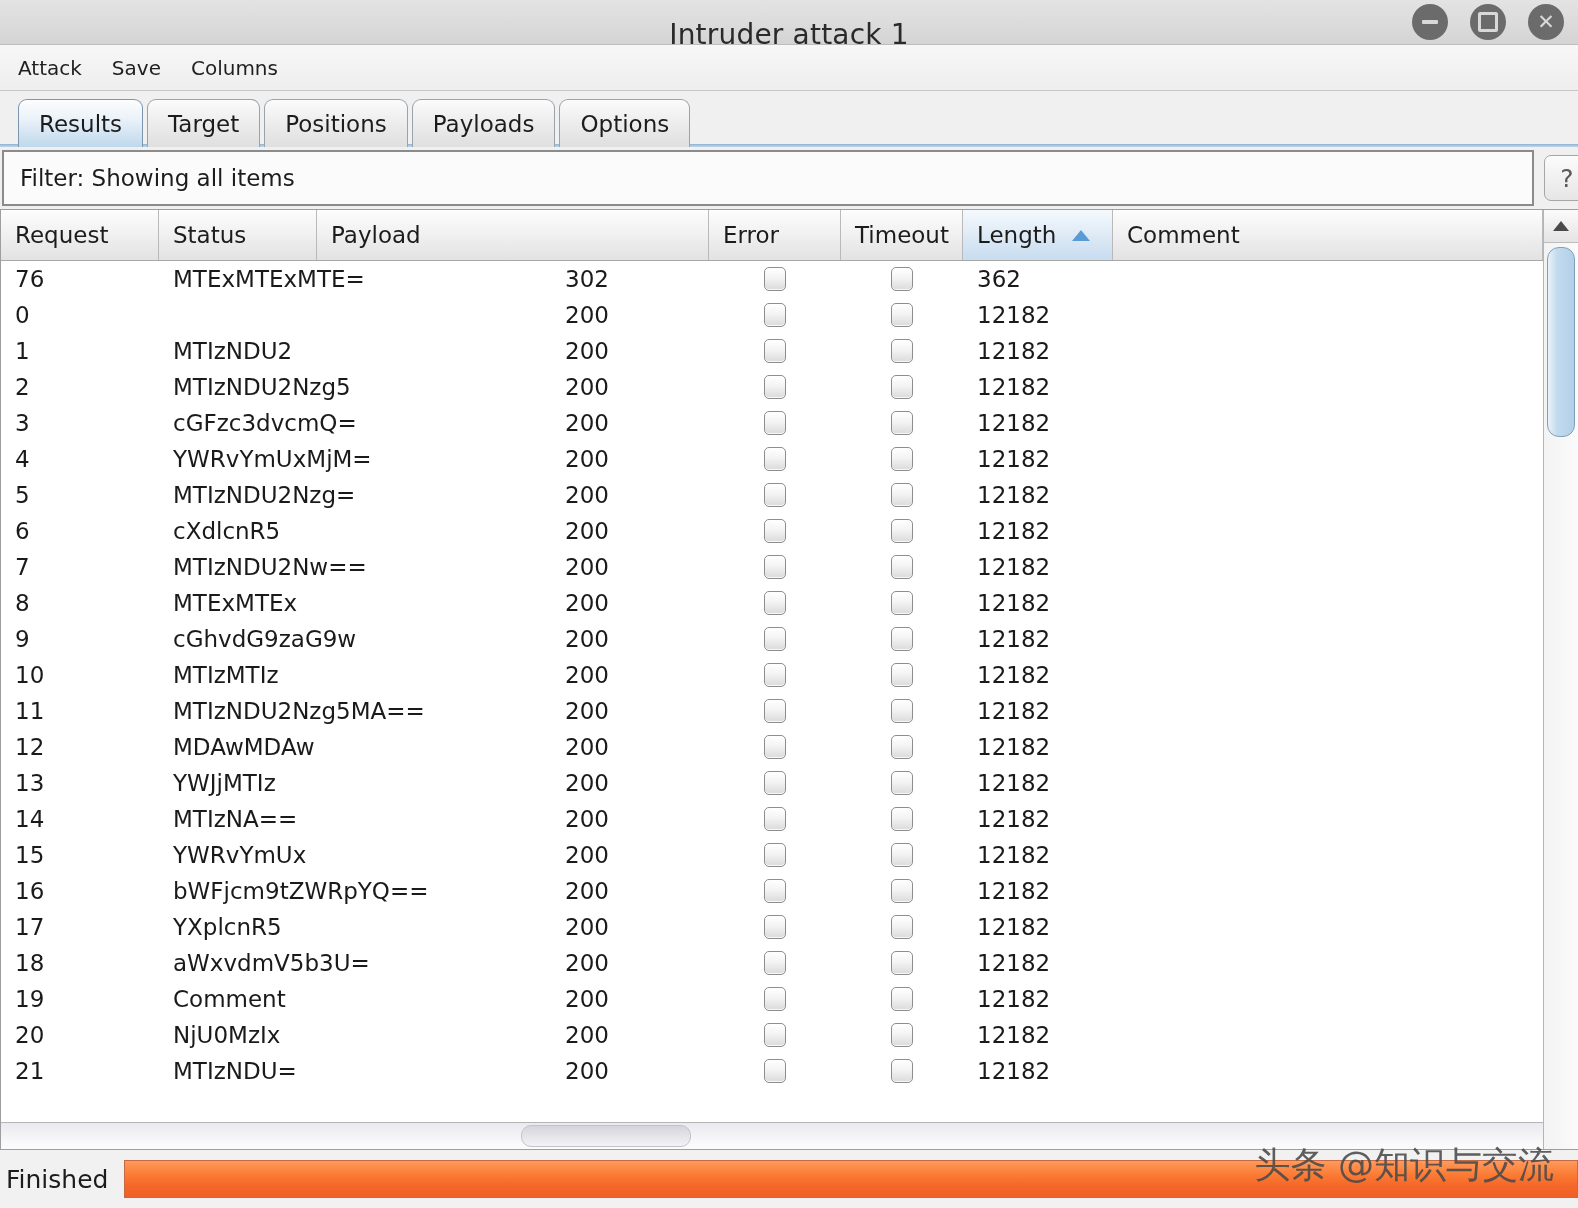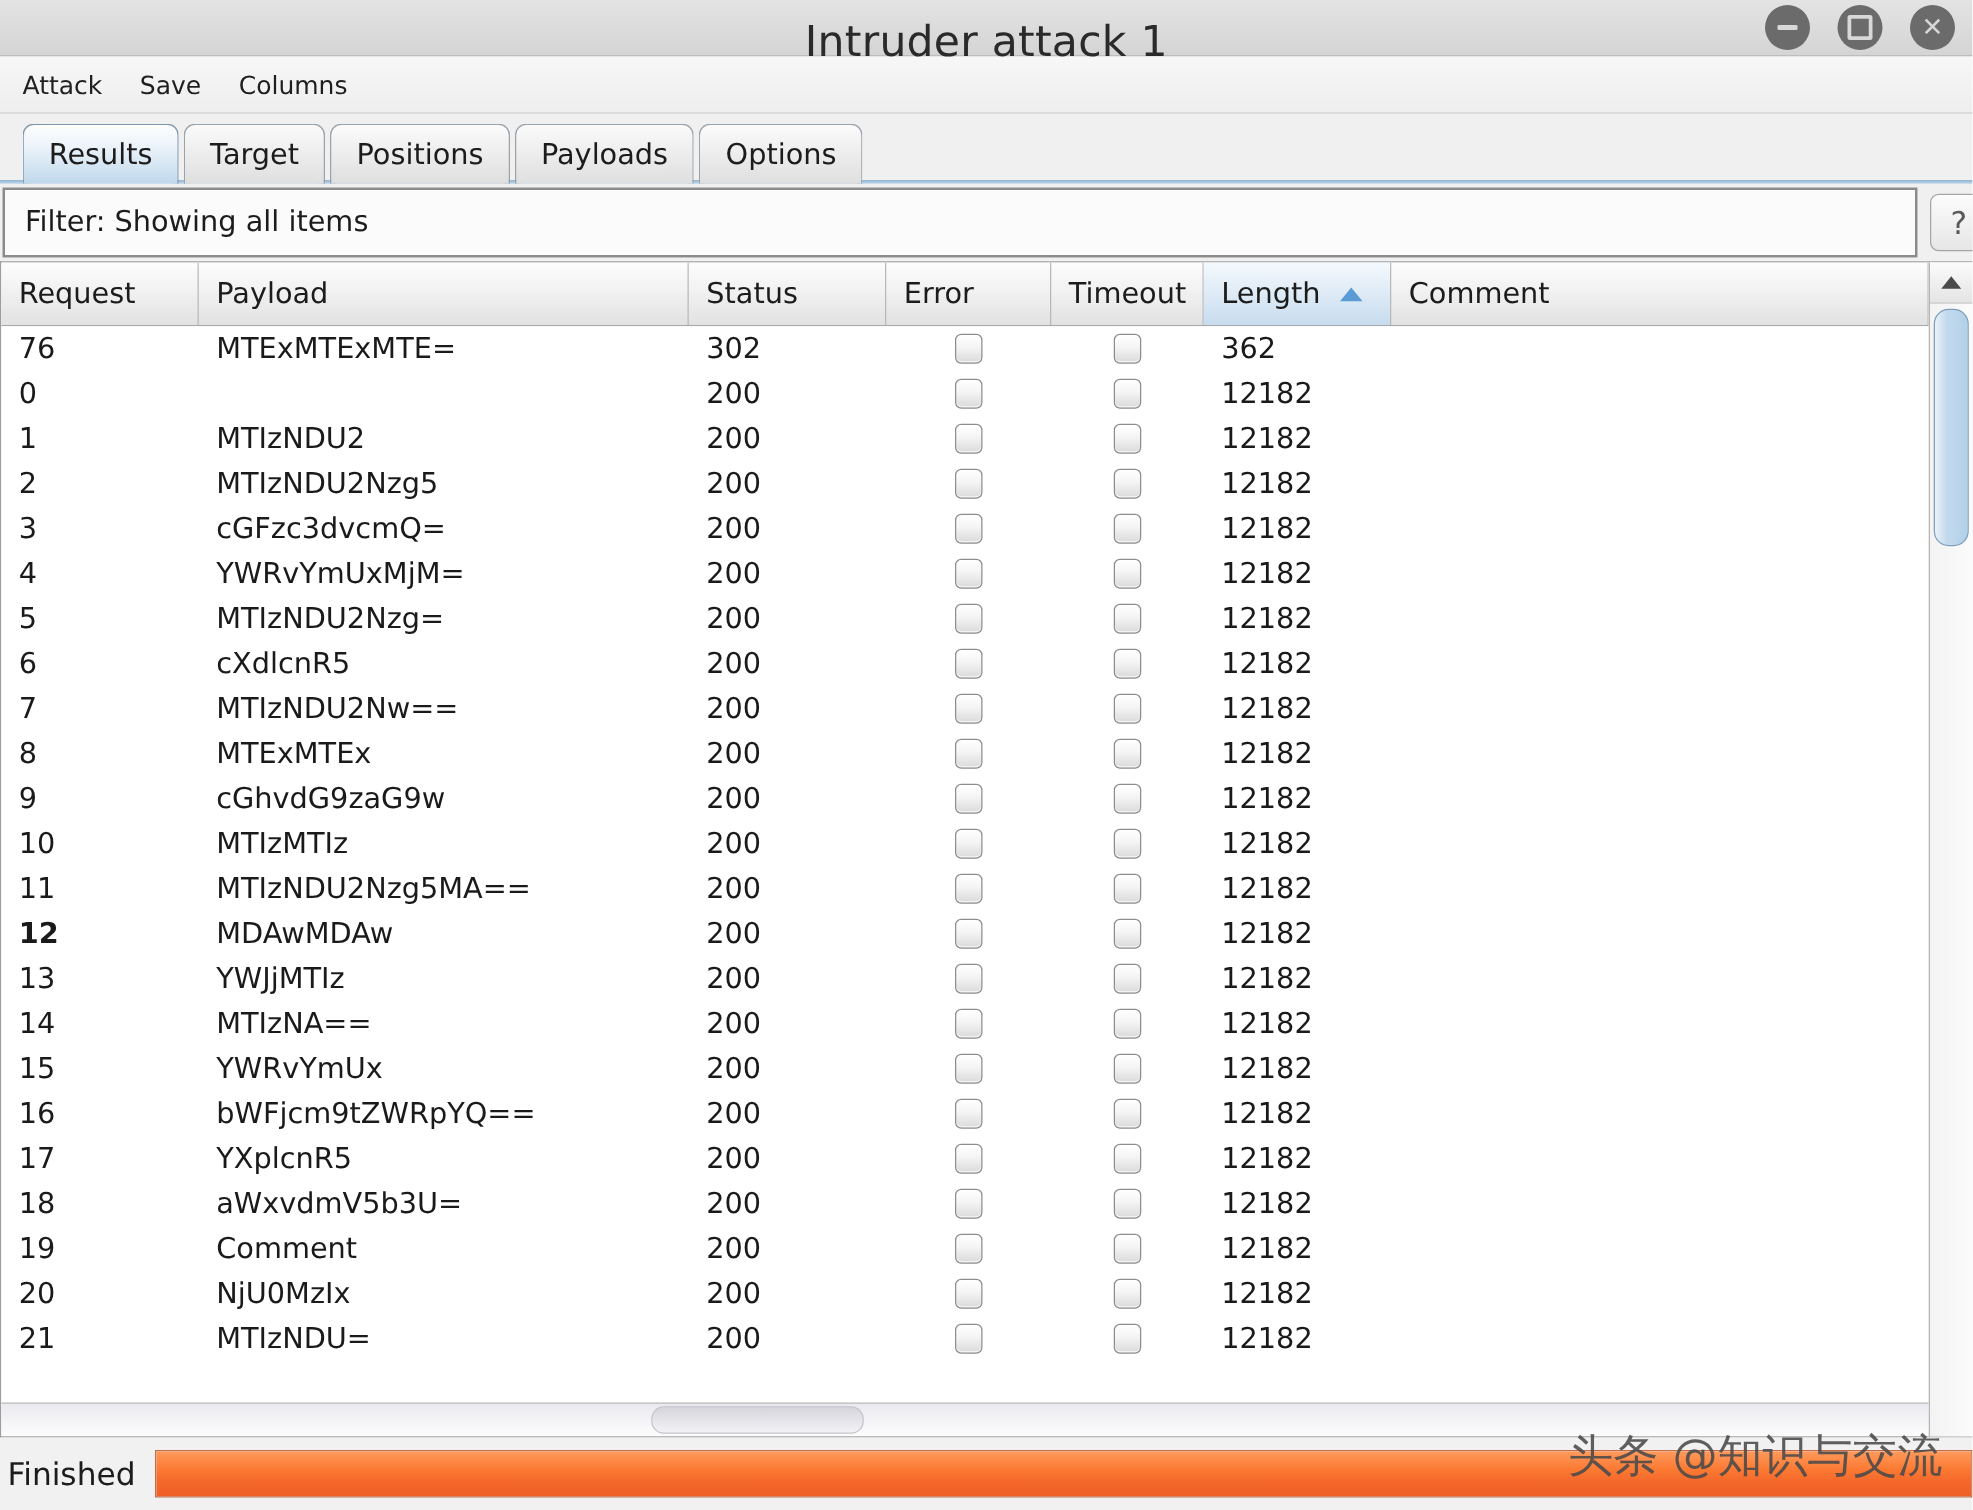--- a/index.html
+++ b/index.html
@@ -23,21 +23,21 @@
     position: relative;
     height: 44px;
     flex: 0 0 44px;
     background: linear-gradient(to bottom, #e3e3e3 0%, #dcdcdc 50%, #d4d4d4 100%);
     border-bottom: 1px solid #bdbdbd;
     display: flex;
     align-items: center;
     justify-content: center;
   }
   .titlebar-title {
-    font-size: 34px;
+    font-size: 28px;
     color: #2a2a2a;
     letter-spacing: 0.2px;
     white-space: nowrap;
     margin-top: 24px;
   }
   .win-controls {
     position: absolute;
     right: 14px; top: 0; bottom: 0;
     display: flex;
     align-items: center;
@@ -393,25 +393,25 @@
     </div>
     <div class="help-btn">?</div>
   </div>
 
   <div class="tablewrap">
     <div class="tablecol">
       <div class="thead">
           <div class="th" style="width: 158px; flex: 0 0 158px;">
             <span>Request</span>
           </div>
+          <div class="th" style="width: 158px; flex: 0 0 158px;">
+            <span>Status</span>
+          </div>
           <div class="th" style="width: 392px; flex: 0 0 392px;">
             <span>Payload</span>
-          </div>
-          <div class="th" style="width: 158px; flex: 0 0 158px;">
-            <span>Status</span>
           </div>
           <div class="th" style="width: 132px; flex: 0 0 132px;">
             <span>Error</span>
           </div>
           <div class="th" style="width: 122px; flex: 0 0 122px;">
             <span>Timeout</span>
           </div>
           <div class="th sorted" style="width: 150px; flex: 0 0 150px;">
             <span>Length</span>
             <span class="sort-arrow"></span>
@@ -584,21 +584,21 @@
             <div class="td center" style="flex: 0 0 132px;">
               <div class="cbx"></div>
             </div>
             <div class="td center" style="flex: 0 0 122px;">
               <div class="cbx"></div>
             </div>
             <div class="td" style="flex: 0 0 150px;">12182</div>
             <div class="td" style="flex: 1 1 auto;"></div>
           </div>
           <div class="trow">
-            <div class="td" style="flex: 0 0 158px; font-weight: bold;">12</div>
+            <div class="td" style="flex: 0 0 158px;">12</div>
             <div class="td" style="flex: 0 0 392px;">MDAwMDAw</div>
             <div class="td" style="flex: 0 0 158px;">200</div>
             <div class="td center" style="flex: 0 0 132px;">
               <div class="cbx"></div>
             </div>
             <div class="td center" style="flex: 0 0 122px;">
               <div class="cbx"></div>
             </div>
             <div class="td" style="flex: 0 0 150px;">12182</div>
             <div class="td" style="flex: 1 1 auto;"></div>

